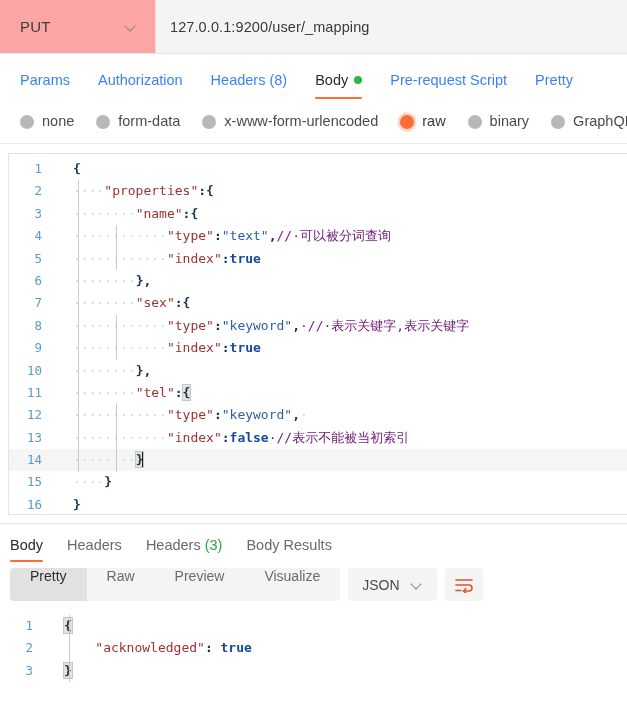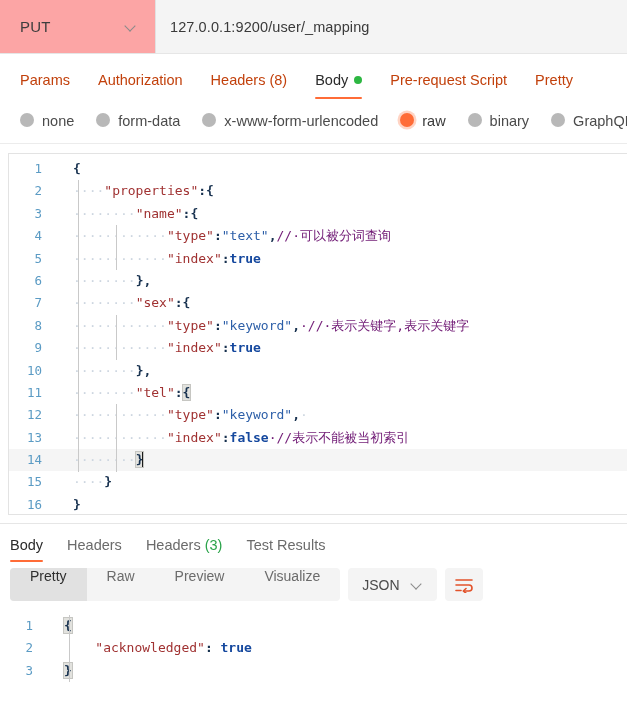--- a/index.html
+++ b/index.html
@@ -72,21 +72,21 @@
     align-items: flex-end;
     height: 45px;
     padding-left: 20px;
     background: #ffffff;
     gap: 28px;
     overflow: hidden;
   }
   .req-tab {
     position: relative;
     font-size: 14.5px;
-    color: #c2410c;
+    color: #3b82f6;
     padding-bottom: 11px;
     white-space: nowrap;
     cursor: pointer;
     display: flex;
     align-items: center;
     gap: 6px;
   }
   .req-tab.active { color: #2b2b2b; }
   .req-tab.active::after {
     content: "";
@@ -108,21 +108,21 @@
     display: flex;
     align-items: center;
     height: 44px;
     padding-left: 20px;
     gap: 22px;
     border-bottom: 1px solid #ececec;
     overflow: hidden;
   }
   .radio-opt {
     display: flex;
-    align-items: flex-start;
+    align-items: flex-end;
     gap: 8px;
     font-size: 14.5px;
     color: #4b4b4b;
     white-space: nowrap;
     cursor: pointer;
   }
   .radio-dot {
     width: 14px; height: 14px;
     border-radius: 50%;
     background: #b8b8b8;
@@ -381,21 +381,21 @@
     <span>Body</span>
   </div>
   <div class="resp-tab">
     <span>Headers</span>
   </div>
   <div class="resp-tab">
     <span>Headers</span>
     <span class="count-green">(3)</span>
   </div>
   <div class="resp-tab">
-    <span>Test Results</span>
+    <span>Body Results</span>
   </div>
 </div>
 
 <div class="resp-toolbar">
   <div class="seg-group">
     <div class="seg active">
       <span>Pretty</span>
     </div>
     <div class="seg">
       <span>Raw</span>

